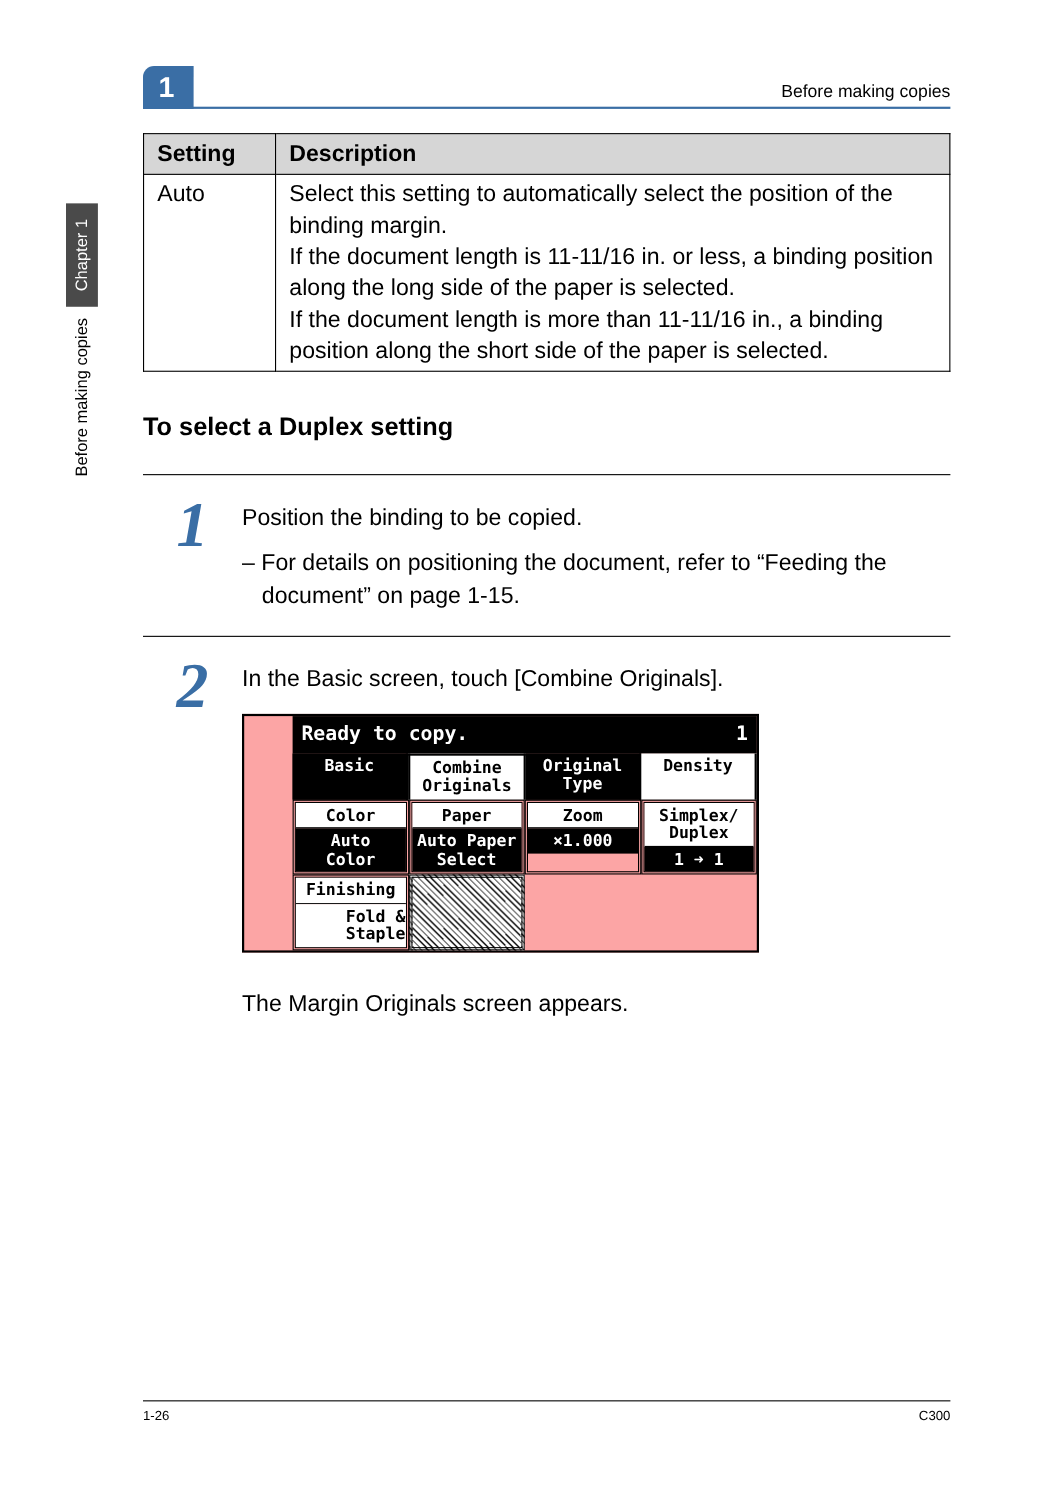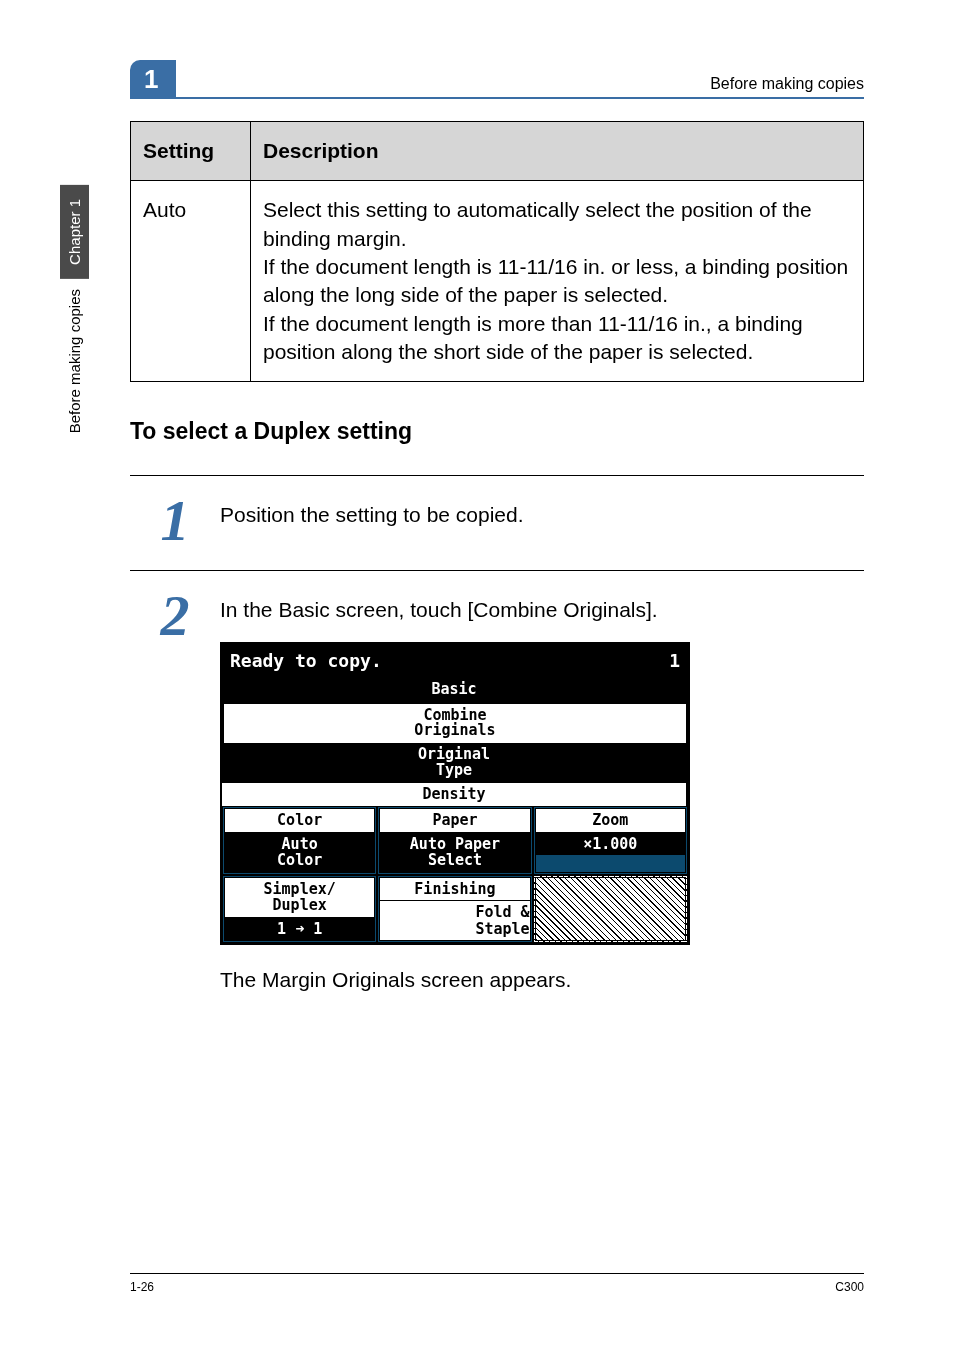--- a/index.html
+++ b/index.html
@@ -76,21 +76,21 @@
   }
   
   table.settings {
     width: 100%;
     border-collapse: collapse;
     font-size: 21px;
     line-height: 1.35;
   }
   table.settings th, table.settings td {
     border: 1px solid #000;
-    padding: 15px 12px;
+    padding: 4px 12px;
     text-align: left;
     vertical-align: top;
   }
   table.settings th {
     background: #d6d6d6;
     font-weight: bold;
   }
   table.settings th.col1 { width: 120px; }
   h3.subhead {
     font-size: 23px;
@@ -121,55 +121,55 @@
     line-height: 1.45;
     padding-top: 8px;
   }
   .step-body .sub {
     margin-top: 10px;
     padding-left: 18px;
     text-indent: -18px;
   }
   
   .lcd {
-    margin: 16px 0 20px 0;
+    margin: 16px 0 32px 0;
     width: 470px;
     border: 2px solid #000;
-    background: #0c4a6e;
+    background: #fca5a5;
     font-family: "Lucida Console", Monaco, monospace;
+    padding-left: 44px;
   }
   .lcd-titlebar {
     background: #000;
     color: #fff;
     display: flex;
     justify-content: space-between;
     padding: 4px 8px;
     font-size: 18px;
     font-weight: bold;
   }
   .lcd-tabs {
     display: flex;
     background: #000;
-    flex-direction: column;
   }
   .lcd-tab {
     flex: 1;
     text-align: center;
     font-size: 15px;
     font-weight: bold;
     padding: 4px 2px;
     border-right: 2px solid #000;
     line-height: 1.05;
   }
   .lcd-tab.active { background: #000; color: #fff; }
   .lcd-tab.selected { background: #fff; color: #000; border: 2px solid #000; border-bottom: none; }
   .lcd-tab.inactive { background: #fff; color: #000; }
   .lcd-grid {
     display: grid;
-    grid-template-columns: 1fr 1fr 1fr;
+    grid-template-columns: 1fr 1fr 1fr 1fr;
   }
   .lcd-cell {
     border: 3px double #000;
     text-align: center;
     font-size: 15px;
     font-weight: bold;
     line-height: 1.1;
   }
   .lcd-cell .hdr {
     background: #fff;
@@ -238,21 +238,22 @@
 If the document length is more than 11-11/16 in., a binding position along the short side of the paper is selected.</td>
       </tr>
     </tbody>
       </table>
 
     <h3 class="subhead">To select a Duplex setting</h3>
 
     <div class="step">
       <div class="step-num">1</div>
       <div class="step-body">
-        <div>Position the setting to be copied.</div>
+        <div>Position the binding to be copied.</div>
+        <div class="sub">– For details on positioning the document, refer to “Feeding the document” on page 1-15.</div>
       </div>
     </div>
 
     <div class="step">
       <div class="step-num">2</div>
       <div class="step-body">
         <div>In the Basic screen, touch [Combine Originals].</div>
 
         <div class="lcd">
           <div class="lcd-titlebar">

